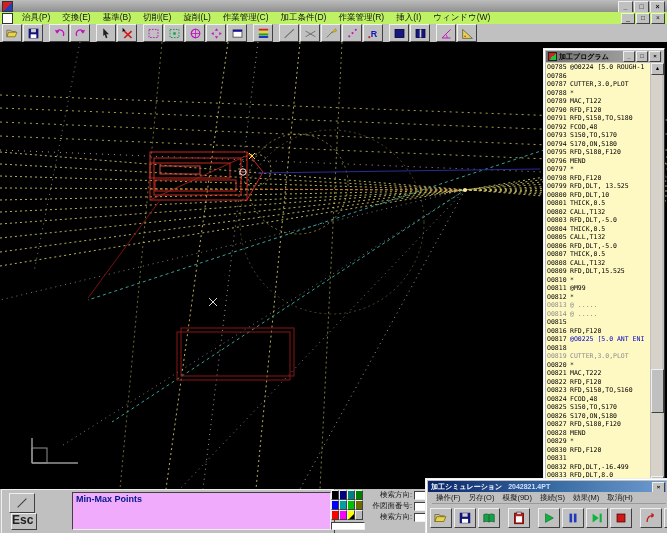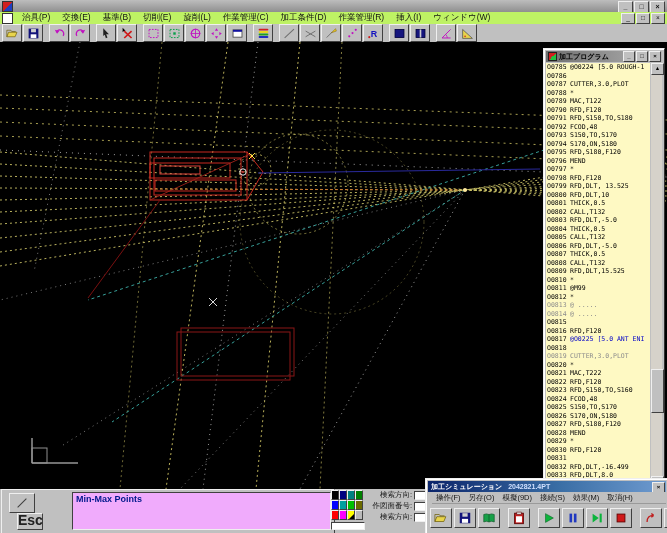--- a/index.html
+++ b/index.html
@@ -52,21 +52,21 @@
   .prow.hl .ptxt{color:#0000c8;font-weight:normal}
   .pscroll{position:absolute;top:14px;right:2px;bottom:2px;width:11px;background:#d6d2ca}
   .sa{position:absolute;left:0;width:11px;height:10px;font-size:5.5px;line-height:9px;text-align:center}
   .sa.up{top:0}.sa.dn{bottom:0}
   .sthumb{position:absolute;left:0;top:72%;width:11px;height:42px}
 
   
   .prompt{position:absolute;left:1px;top:489px;width:332px;height:43px;background:#c0c0c0;
     border:1px solid;border-color:#efefef #404040 #404040 #efefef}
   .ptool{position:absolute;left:7px;top:3px;width:24px;height:18px;display:flex;align-items:center;justify-content:center}
-  .pesc{position:absolute;left:15px;top:23px;width:24px;height:15px;font-size:14px;line-height:13px;text-align:left;font-weight:bold;color:#222}
+  .pesc{position:absolute;left:9px;top:23px;width:24px;height:15px;font-size:12px;line-height:13px;text-align:left;font-weight:bold;color:#222}
   .pmsgarea{position:absolute;left:70px;top:2px;right:3px;bottom:3px;background:#f0abfc}
   .pmsg{font-size:9px;font-weight:bold;color:#00188c;padding:1px 3px;white-space:nowrap}
 
   
   .palette{position:absolute;left:331px;top:490px;width:34px;height:32px}
   .prowc{display:flex}
   .pc{width:8px;height:10px;border-top:1px solid #efefef;border-left:1px solid #efefef;
       border-right:1px solid #404040;border-bottom:1px solid #404040;box-sizing:border-box;position:relative}
   .pc .cur{position:absolute;right:0;bottom:0;width:0;height:0;
       border-left:5px solid transparent;border-bottom:5px solid #000}

